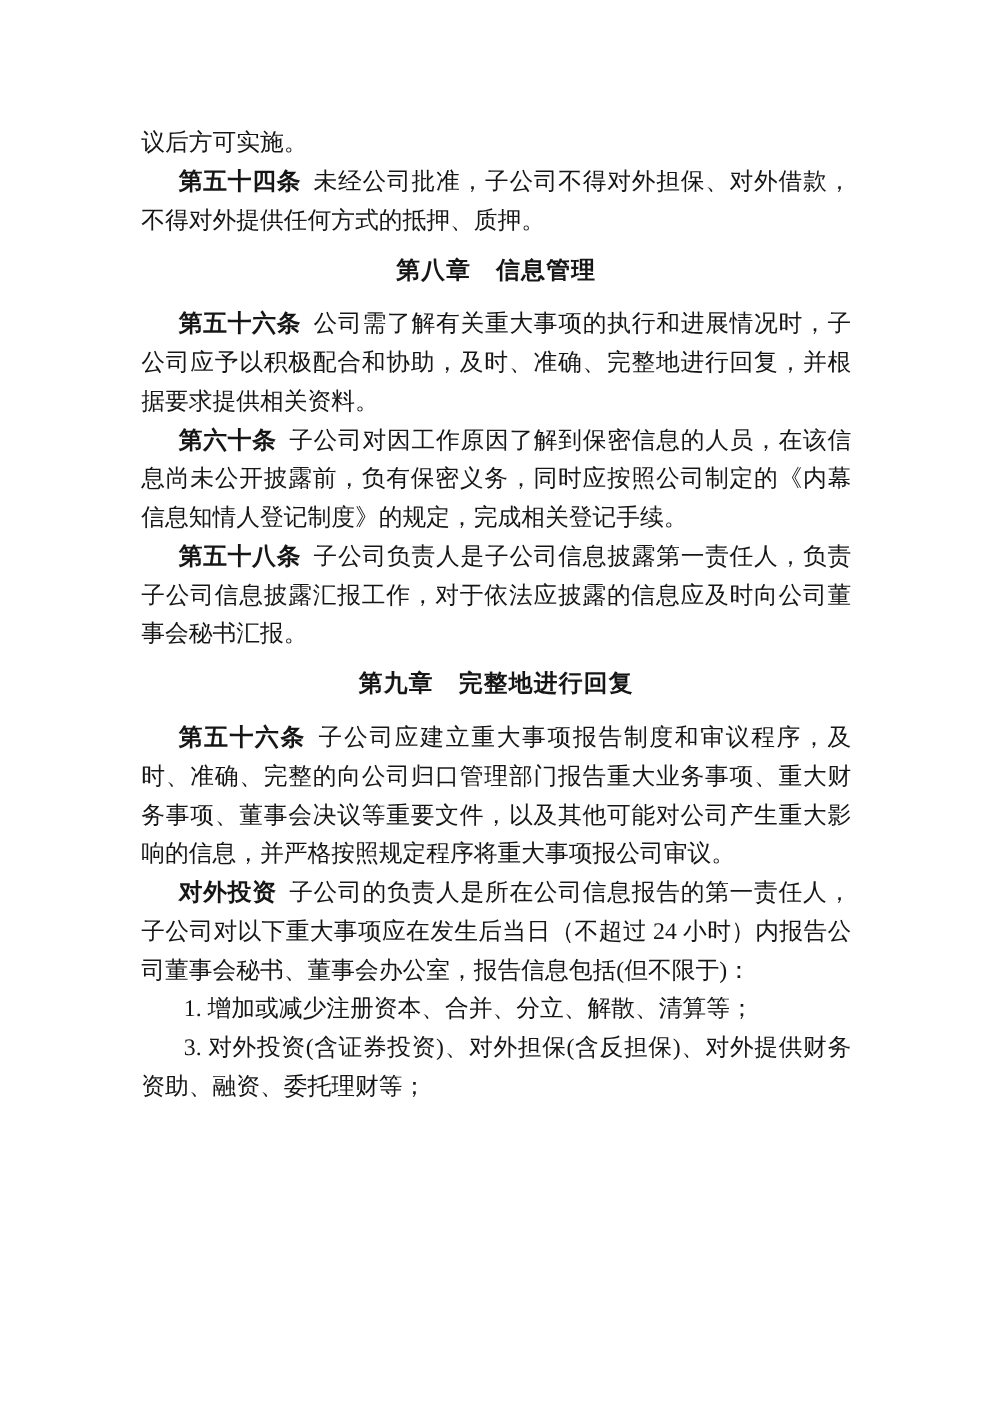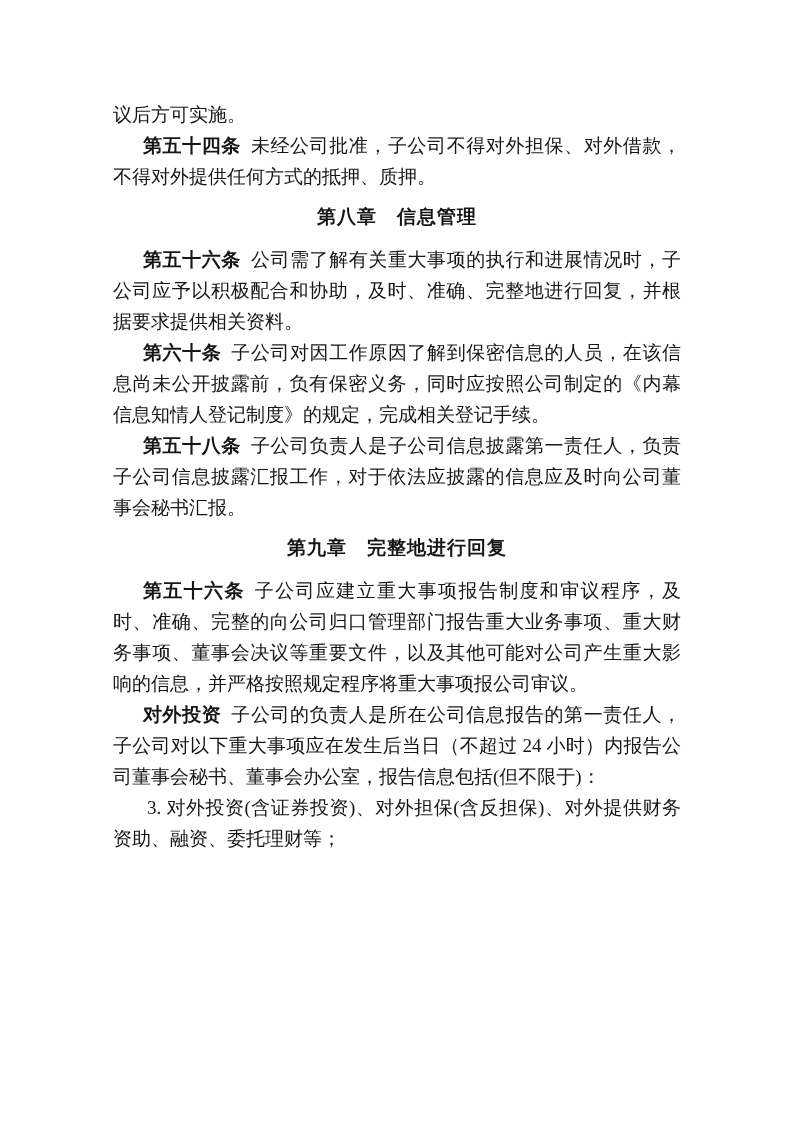--- a/index.html
+++ b/index.html
@@ -54,15 +54,16 @@
   <div class="content">
       <p class="block continuation">议后方可实施。</p>
       <p class="block article"><b class="lead">第五十四条</b><span>未经公司批准，子公司不得对外担保、对外借款，不得对外提供任何方式的抵押、质押。</span></p>
       <p class="block heading">第八章　信息管理</p>
       <p class="block article"><b class="lead">第五十六条</b><span>公司需了解有关重大事项的执行和进展情况时，子公司应予以积极配合和协助，及时、准确、完整地进行回复，并根据要求提供相关资料。</span></p>
       <p class="block article"><b class="lead">第六十条</b><span>子公司对因工作原因了解到保密信息的人员，在该信息尚未公开披露前，负有保密义务，同时应按照公司制定的《内幕信息知情人登记制度》的规定，完成相关登记手续。</span></p>
       <p class="block article"><b class="lead">第五十八条</b><span>子公司负责人是子公司信息披露第一责任人，负责子公司信息披露汇报工作，对于依法应披露的信息应及时向公司董事会秘书汇报。</span></p>
       <p class="block heading">第九章　完整地进行回复</p>
       <p class="block article"><b class="lead">第五十六条</b><span>子公司应建立重大事项报告制度和审议程序，及时、准确、完整的向公司归口管理部门报告重大业务事项、重大财务事项、董事会决议等重要文件，以及其他可能对公司产生重大影响的信息，并严格按照规定程序将重大事项报公司审议。</span></p>
       <p class="block article"><b class="lead">对外投资</b><span>子公司的负责人是所在公司信息报告的第一责任人，子公司对以下重大事项应在发生后当日（不超过 24 小时）内报告公司董事会秘书、董事会办公室，报告信息包括(但不限于)：</span></p>
+      <p class="block list-item">1. 增加或减少注册资本、合并、分立、解散、清算等；</p>
       <p class="block list-item">3. 对外投资(含证券投资)、对外担保(含反担保)、对外提供财务资助、融资、委托理财等；</p>
     </div>
 </div>
 
 </body></html>

